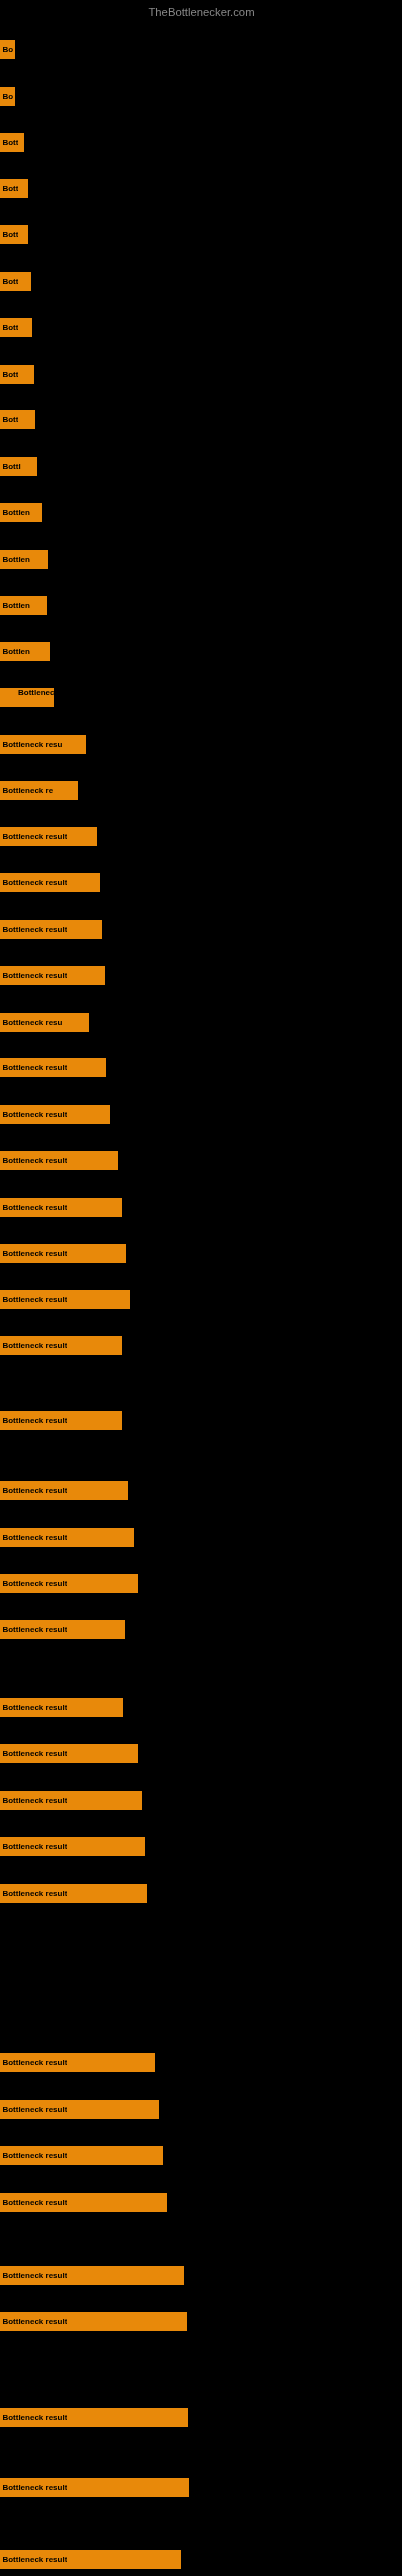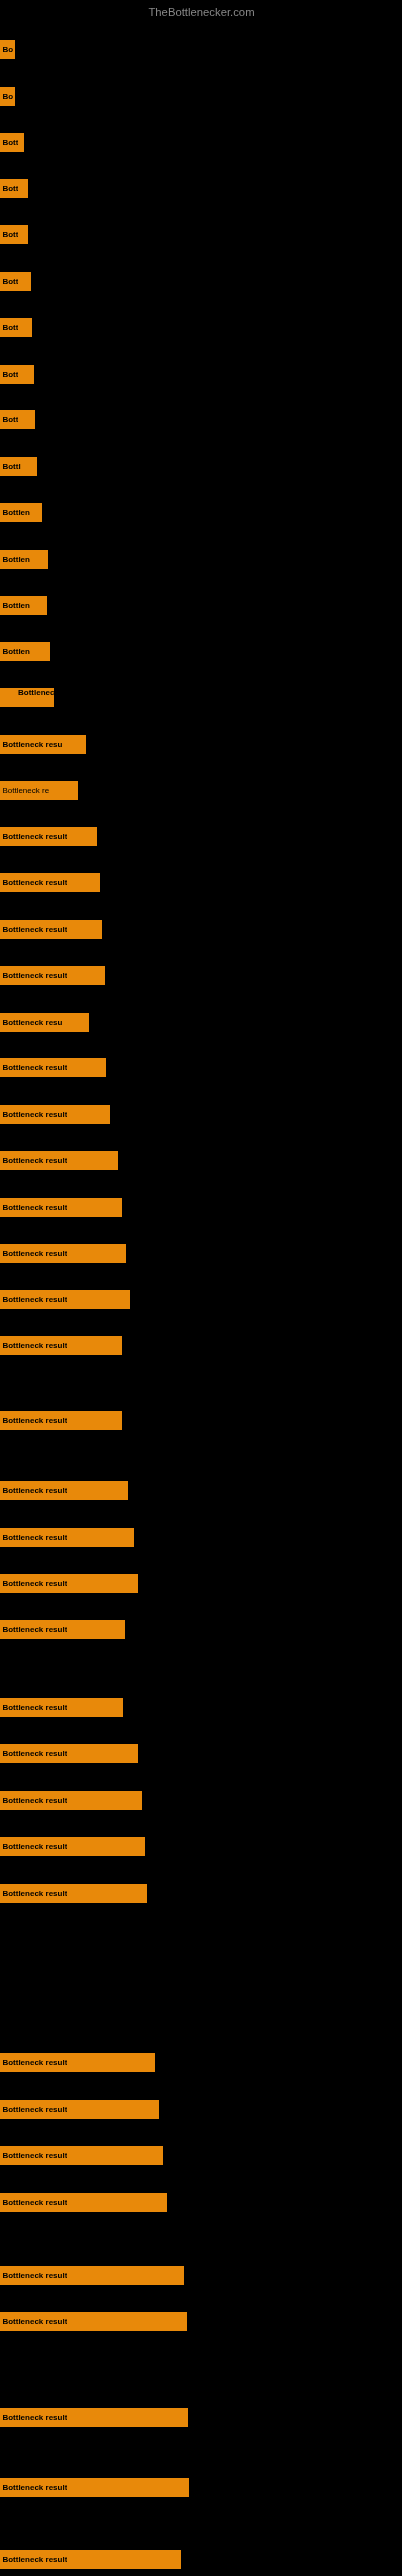--- a/index.html
+++ b/index.html
@@ -114,21 +114,21 @@
         <span style="color: rgb(0, 0, 0); font-size: 8px; font-weight: bold; white-space: nowrap; overflow: hidden; max-width: 56px;">Bottleneck</span>
       </div>
     </div>
     <div style="position: absolute; top: 719px; left: 0px; display: flex; align-items: center;">
       <div style="background-color: rgb(232, 137, 10); height: 19.3px; width: 86px; display: flex; align-items: center; padding-left: 2.4px; min-width: 8px;">
         <span style="color: rgb(0, 0, 0); font-size: 8px; font-weight: bold; white-space: nowrap; overflow: hidden; max-width: 83px;">Bottleneck resu</span>
       </div>
     </div>
     <div style="position: absolute; top: 765px; left: 0px; display: flex; align-items: center;">
       <div style="background-color: rgb(232, 137, 10); height: 19.3px; width: 78px; display: flex; align-items: center; padding-left: 2.4px; min-width: 8px;">
-        <span style="color: rgb(0, 0, 0); font-size: 8px; font-weight: normal; white-space: nowrap; overflow: hidden; max-width: 75px;">Bottleneck re</span>
+        <span style="color: rgb(0, 0, 0); font-size: 8px; font-weight: bold; white-space: nowrap; overflow: hidden; max-width: 75px;">Bottleneck re</span>
       </div>
     </div>
     <div style="position: absolute; top: 811px; left: 0px; display: flex; align-items: center;">
       <div style="background-color: rgb(232, 137, 10); height: 19.3px; width: 97px; display: flex; align-items: center; padding-left: 2.4px; min-width: 8px;">
         <span style="color: rgb(0, 0, 0); font-size: 8px; font-weight: bold; white-space: nowrap; overflow: hidden; max-width: 93px;">Bottleneck result</span>
       </div>
     </div>
     <div style="position: absolute; top: 857px; left: 0px; display: flex; align-items: center;">
       <div style="background-color: rgb(232, 137, 10); height: 19.3px; width: 100px; display: flex; align-items: center; padding-left: 2.4px; min-width: 8px;">
         <span style="color: rgb(0, 0, 0); font-size: 8px; font-weight: bold; white-space: nowrap; overflow: hidden; max-width: 97px;">Bottleneck result</span>

